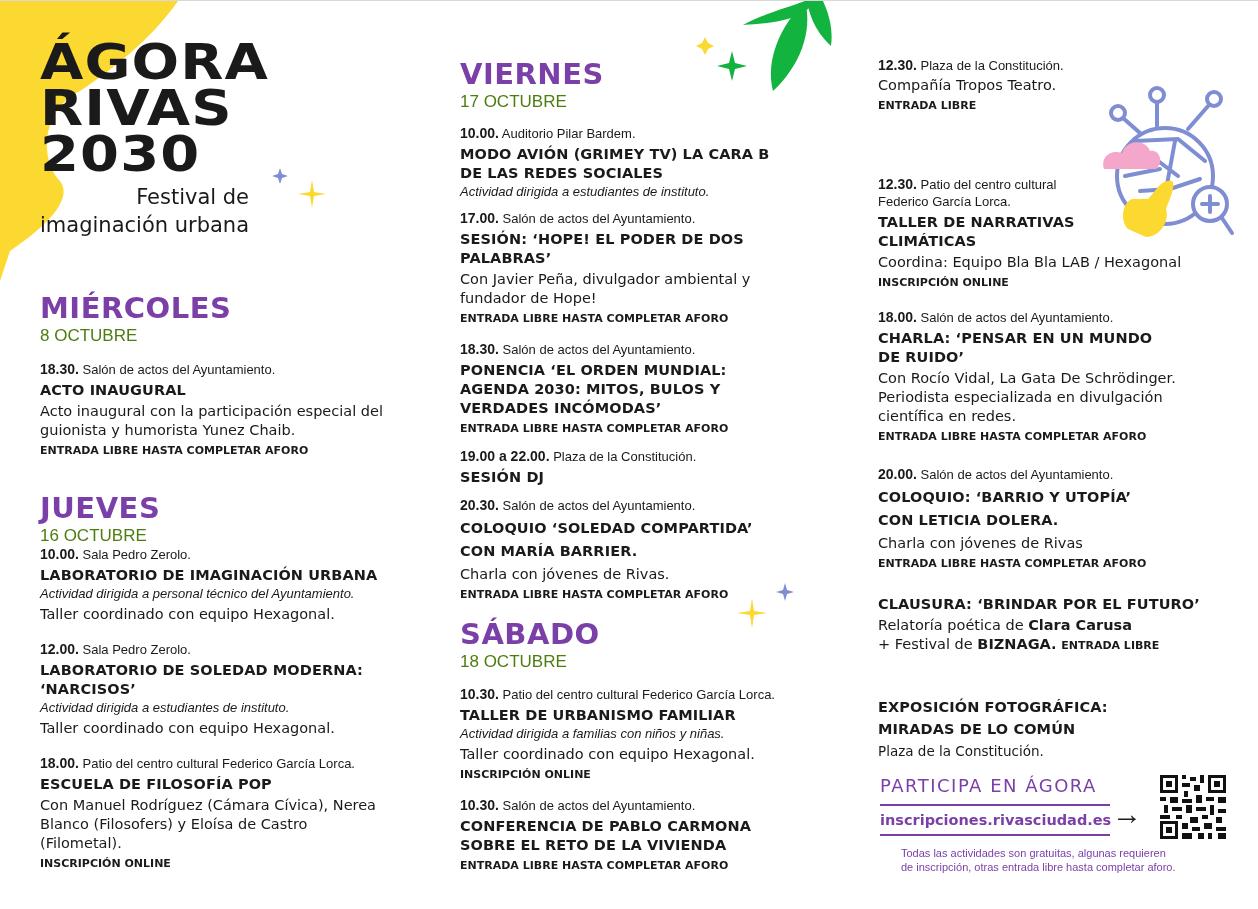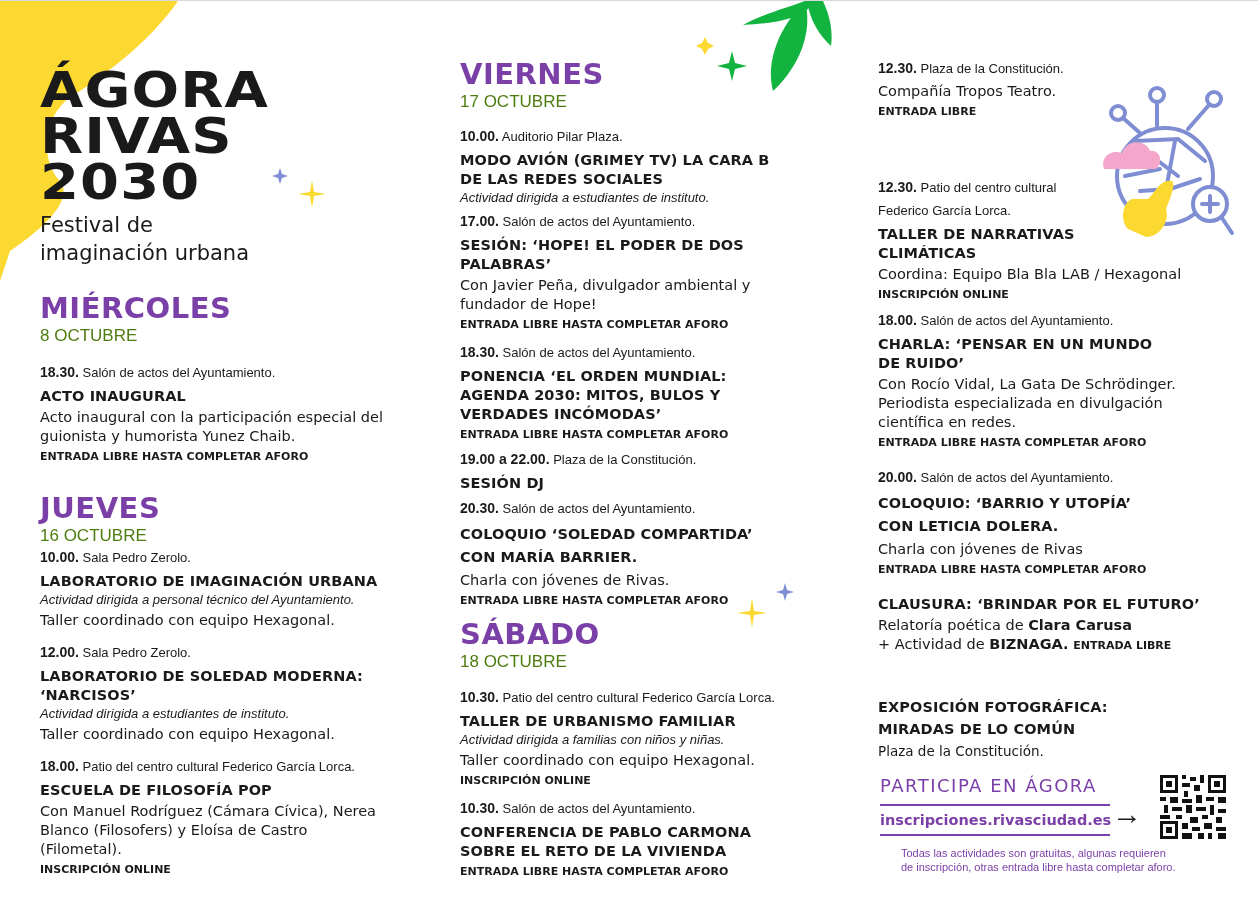--- a/index.html
+++ b/index.html
@@ -3,35 +3,35 @@
 <meta charset="utf-8">
 <style>
   html, body { margin:0; padding:0; }
   body {
     width:1258px; height:909px; overflow:hidden; position:relative;
     background:#ffffff; color:#1a1a1a;
     font-family:"Liberation Sans", "DejaVu Sans", sans-serif;
     border-top:1px solid #d8d8d8; box-sizing:border-box;
   }
   .abs { position:absolute; }
-  .title-block { position:absolute; left:40px; top:66px; }
+  .title-block { position:absolute; left:40px; top:38px; }
   .big-title {
     font-family:"DejaVu Sans", sans-serif; font-weight:900;
     font-size:50px; line-height:46px; letter-spacing:1px; color:#1a1a1a;
     transform:scaleX(1.12); transform-origin:left;
   }
-  .subtitle { font-size:21px; line-height:28px; margin-top:6px; color:#1a1a1a; font-family:"DejaVu Sans", sans-serif; }
+  .subtitle { font-size:21px; line-height:28px; margin-top:6px; color:#1a1a1a; font-family:"DejaVu Sans", sans-serif;text-align:right; }
   .day { position:absolute; }
   .day-name {
     font-family:"DejaVu Sans", sans-serif; font-weight:900; font-size:29px; line-height:30px;
     color:#7b3fa8; letter-spacing:0.5px;
   }
   .day-date { font-size:17px; line-height:22px; color:#4d7c0f; margin-top:2px; }
   .event { position:absolute; }
-  .ev-time { font-size:13px; line-height:23px; }
+  .ev-time { font-size:13px; line-height:17px; }
   .ev-time b { font-weight:700; font-size:14px; }
   .ev-title {
     font-family:"DejaVu Sans", sans-serif; font-weight:700; font-size:14.5px;
     line-height:19px; text-transform:uppercase; margin-top:3px; letter-spacing:0.1px;
   }
   .ev-note { font-style:italic; font-size:13px; line-height:18px; }
   .ev-desc { font-family:"DejaVu Sans", sans-serif; font-size:14.5px; line-height:19px; margin-top:2px; }
   .ev-tag { font-family:"DejaVu Sans", sans-serif; font-weight:700; font-size:11px; line-height:16px; margin-top:3px; }
   .cta-title { font-family:"DejaVu Sans", sans-serif; font-size:18px; letter-spacing:1.5px; color:#7b3fa8; }
   .cta-link { font-family:"DejaVu Sans", sans-serif; font-weight:700; font-size:14.5px; color:#7b3fa8; }
@@ -106,21 +106,21 @@
   <div class="ev-title">ESCUELA DE FILOSOFÍA POP</div>
   <div class="ev-desc">Con Manuel Rodríguez (Cámara Cívica), Nerea Blanco (Filosofers) y Eloísa de Castro (Filometal).</div>
   <div class="ev-tag">INSCRIPCIÓN ONLINE</div>
 </div>
 
 <div class="day" style="left:460px;top:58px;">
   <div class="day-name">VIERNES</div>
   <div class="day-date">17 OCTUBRE</div>
 </div>
 <div class="event" style="left:460px;top:124px;width:340px;">
-  <div class="ev-time"><b>10.00.</b> <span>Auditorio Pilar Plaza.</span></div>
+  <div class="ev-time"><b>10.00.</b> <span>Auditorio Pilar Bardem.</span></div>
   <div class="ev-title" style="width:320px">MODO AVIÓN (GRIMEY TV) LA CARA B DE LAS REDES SOCIALES</div>
   <div class="ev-note">Actividad dirigida a estudiantes de instituto.</div>
 </div>
 <div class="event" style="left:460px;top:209px;width:320px;">
   <div class="ev-time"><b>17.00.</b> <span>Salón de actos del Ayuntamiento.</span></div>
   <div class="ev-title" style="width:300px">SESIÓN: ‘HOPE! EL PODER DE DOS PALABRAS’</div>
   <div class="ev-desc">Con  Javier Peña, divulgador ambiental y fundador de Hope!</div>
   <div class="ev-tag">ENTRADA LIBRE HASTA COMPLETAR AFORO</div>
 </div>
 <div class="event" style="left:460px;top:340px;width:300px;">
@@ -176,21 +176,21 @@
 <div class="event" style="left:878px;top:465px;width:340px;">
   <div class="ev-time"><b>20.00.</b> <span>Salón de actos del Ayuntamiento.</span></div>
   <div class="ev-title" style="line-height:23px;width:290px">COLOQUIO: ‘BARRIO Y UTOPÍA’ CON LETICIA DOLERA.</div>
   <div class="ev-desc">Charla con jóvenes de Rivas</div>
   <div class="ev-tag">ENTRADA LIBRE HASTA COMPLETAR AFORO</div>
 </div>
 <div class="event" style="left:878px;top:591px;width:360px;">
   <div class="ev-title">CLAUSURA: ‘BRINDAR POR EL FUTURO’</div>
   <div class="ev-desc">
     <span>Relatoría poética de </span><b>Clara Carusa</b><br>
-    <span>+ Actividad de </span><b>BIZNAGA.</b>
+    <span>+ Festival de </span><b>BIZNAGA.</b>
     <span class="ev-tag" style="font-size:11px">ENTRADA LIBRE</span>
   </div>
 </div>
 <div class="event" style="left:878px;top:692px;width:360px;">
   <div class="ev-title" style="line-height:22px">EXPOSICIÓN FOTOGRÁFICA:</div>
   <div class="ev-title" style="line-height:22px;margin-top:0">MIRADAS DE LO COMÚN</div>
   <div class="ev-desc" style="font-size:13.5px">Plaza de la Constitución.</div>
 </div>
 
 <svg class="abs" style="left:1100px;top:80px" width="150" height="165">

